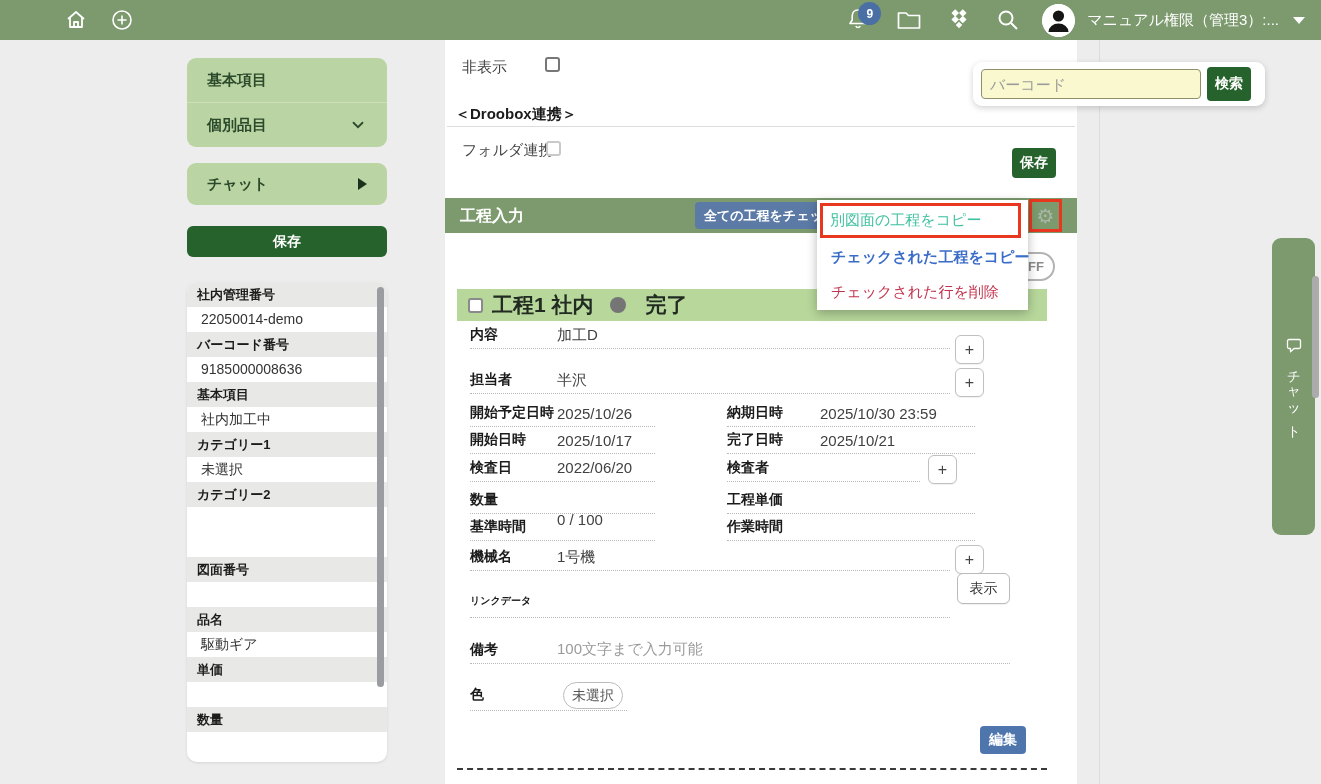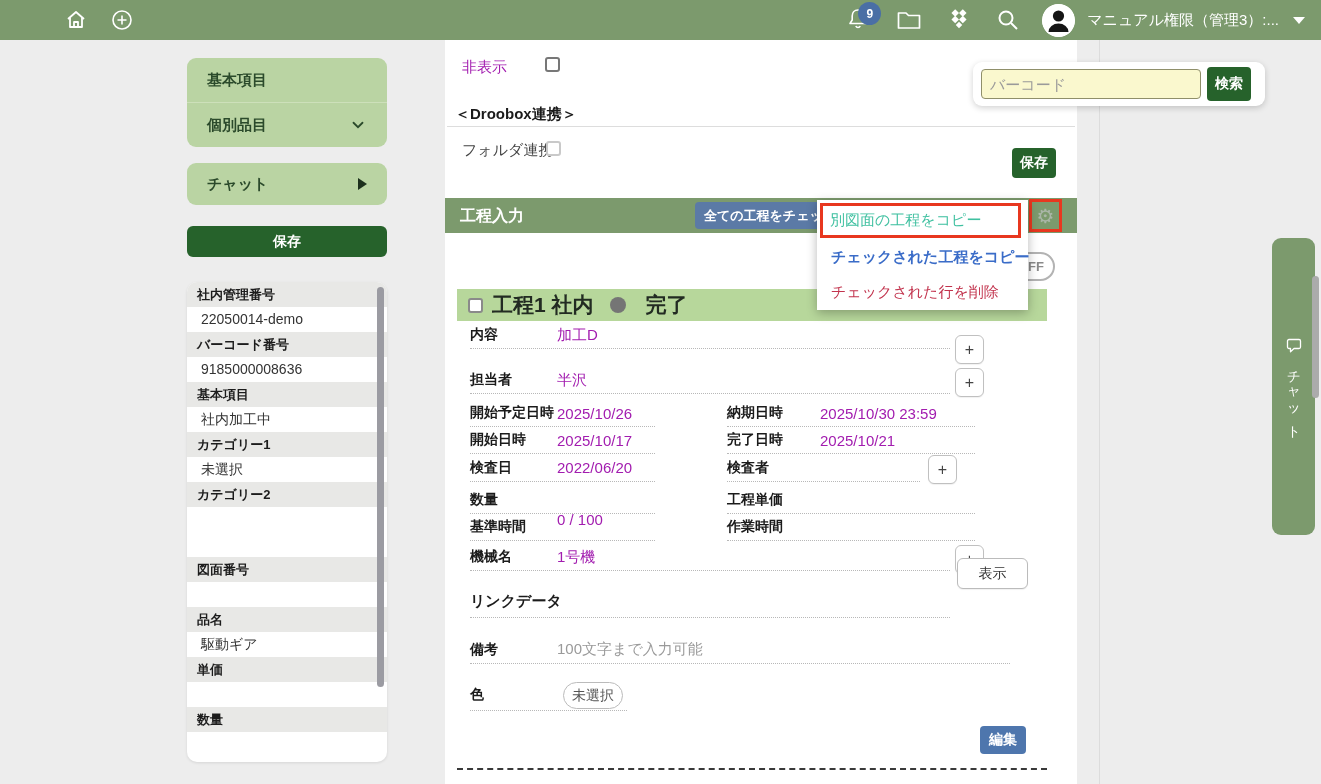--- a/index.html
+++ b/index.html
@@ -41,21 +41,21 @@
   .lp-h { height:25px; line-height:25px; background:#E8E8E6; color:#1c1c1c; font-weight:bold;
           font-size:13px; padding-left:10px; white-space:nowrap; }
   .lp-v { height:25px; line-height:25px; background:#fff; color:#333; font-size:14px; padding-left:14px; white-space:nowrap; }
   .lp-scroll { position:absolute; right:3px; top:5px; width:7px; height:400px; background:#9B9BA2; border-radius:4px; }
 
   
   .card { position:absolute; left:445px; top:40px; width:632px; height:744px; background:#fff; }
   .chk { width:15px; height:15px; border:2px solid #777; border-radius:3px; background:#fff; cursor:pointer; }
   .chk.dis { border-color:#c9c9c9; }
   .lbl { font-weight:bold; color:#1b1b1b; font-size:14px; }
-  .val { color:#a21caf; font-size:15px; white-space:nowrap; }
+  .val { color:#404040; font-size:15px; white-space:nowrap; }
   .dotrow { border-bottom:1px dotted #b8b8b8; }
   .plus-btn { position:absolute; width:29px; height:29px; border:1px solid #c0c0c0; border-radius:6px;
               background:#fff; color:#444; font-size:16px; display:flex; align-items:center; justify-content:center;
               cursor:pointer; box-shadow:0 1px 1px rgba(0,0,0,0.06); }
   .green-btn { background:#26622B; color:#fff; font-weight:bold; border-radius:4px;
                display:flex; align-items:center; justify-content:center; cursor:pointer; }
   .blue-btn { background:#5B7AA6; color:#fff; font-weight:bold; border-radius:4px;
               display:flex; align-items:center; justify-content:center; cursor:pointer; }
 
   .proc-bar { position:absolute; left:445px; top:198px; width:632px; height:35px; background:#7C9A6D; }
@@ -335,23 +335,23 @@
 
   <div class="frow dotrow" style="left:470px; top:544px; width:480px;">
     <span class="lbl">機械名</span>
     <span class="val" style="position:absolute; left:87px;">1号機</span>
   </div>
   <div class="plus-btn" style="left:955px; top:545px;">
       <span>+</span>
     </div>
 
   <div class="frow dotrow" style="left:470px; top:585px; width:480px; height:33px;">
-    <span class="lbl" style="font-size:15px;">リンクデータ</span>
-  </div>
-  <div class="ghost-btn abs" style="left:957px; top:558px; width:71px; height:31px;">
+    <span class="lbl" style="font-size:10px;">リンクデータ</span>
+  </div>
+  <div class="ghost-btn abs" style="left:957px; top:573px; width:53px; height:31px;">
     <span>表示</span>
   </div>
 
   <div class="frow dotrow" style="left:470px; top:636px; width:540px; height:28px;">
     <span class="lbl">備考</span>
     <span class="val" style="position:absolute; left:87px; color:#9a9a9a;">100文字まで入力可能</span>
   </div>
 
   <div class="frow" style="left:470px; top:680px; width:157px; height:31px; border-bottom:1px dotted #b8b8b8;">
     <span class="lbl">色</span>

